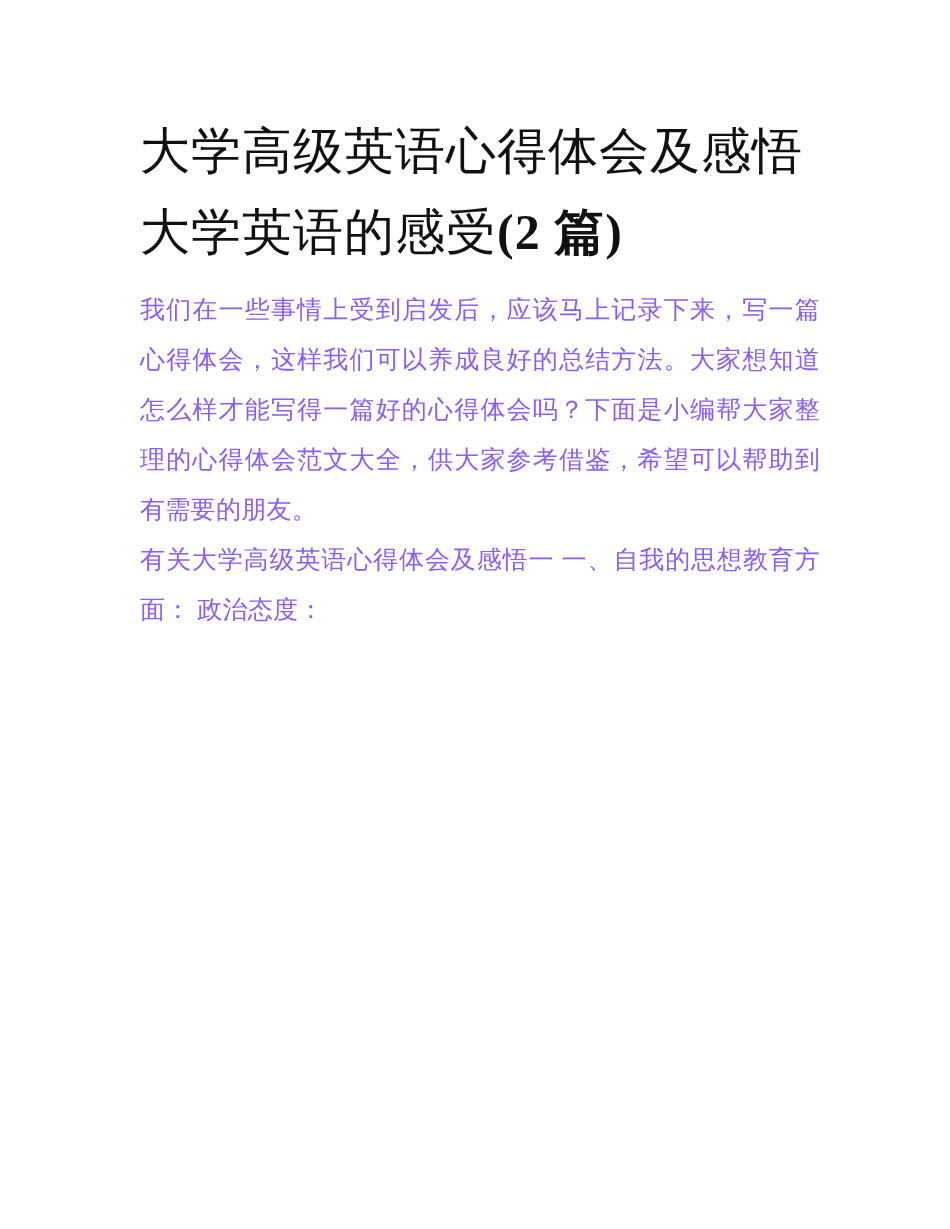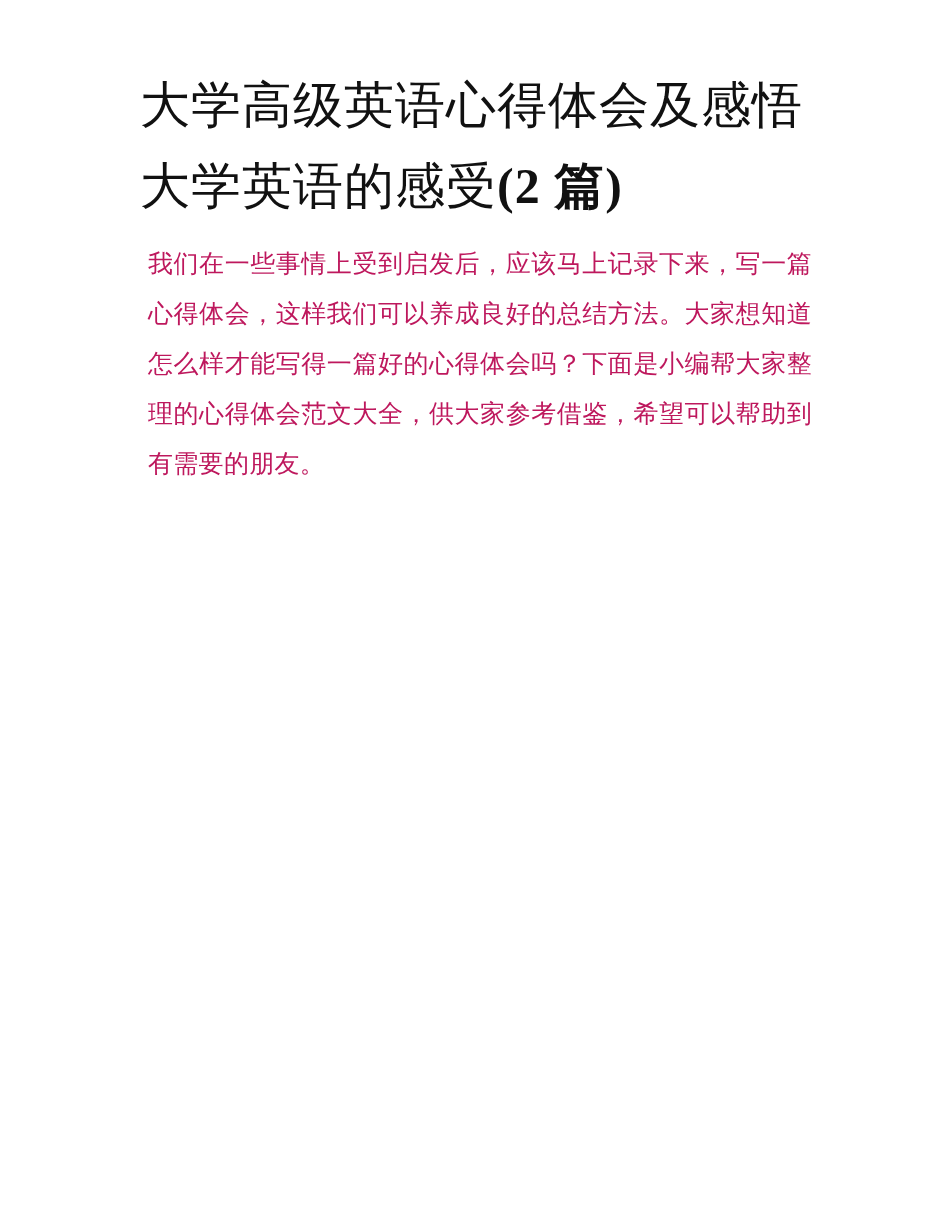--- a/index.html
+++ b/index.html
@@ -12,50 +12,51 @@
     width: 950px;
     height: 1229px;
     background: #ffffff;
     overflow: hidden;
     font-family: "Liberation Serif", "DejaVu Serif", serif;
     color: #161616;
   }
   .content {
     width: 680px;
     margin-left: 140px;
-    padding-top: 65px;
+    padding-top: 111px;
   }
   .doc-title {
     margin: 0 0 12px 0;
     font-size: 50px;
     line-height: 81px;
     font-weight: 400;
     letter-spacing: 1px;
     text-align: left;
     color: #111111;
   }
   .doc-title .title-count {
     font-weight: 700;
   }
   .body-text p {
-    margin: 8px;
+    margin: 0;
     font-size: 25px;
     line-height: 50px;
     text-align: justify;
     text-justify: inter-ideograph;
     letter-spacing: 0.3px;
-    color: #be185d;
+    color: #8b5cf6;
   }
 </style>
 </head>
 <body>
 
 <div class="page">
   <div class="content">
 
     <h1 class="doc-title"><span>大学高级英语心得体会及感悟大学英语的感受</span><span class="title-count">(2 篇)</span></h1>
 
     <div class="body-text">
       <p>我们在一些事情上受到启发后，应该马上记录下来，写一篇心得体会，这样我们可以养成良好的总结方法。大家想知道怎么样才能写得一篇好的心得体会吗？下面是小编帮大家整理的心得体会范文大全，供大家参考借鉴，希望可以帮助到有需要的朋友。</p>
+      <p>有关大学高级英语心得体会及感悟一 一、自我的思想教育方面： 政治态度：</p>
     </div>
 
   </div>
 </div>
 
 </body></html>

